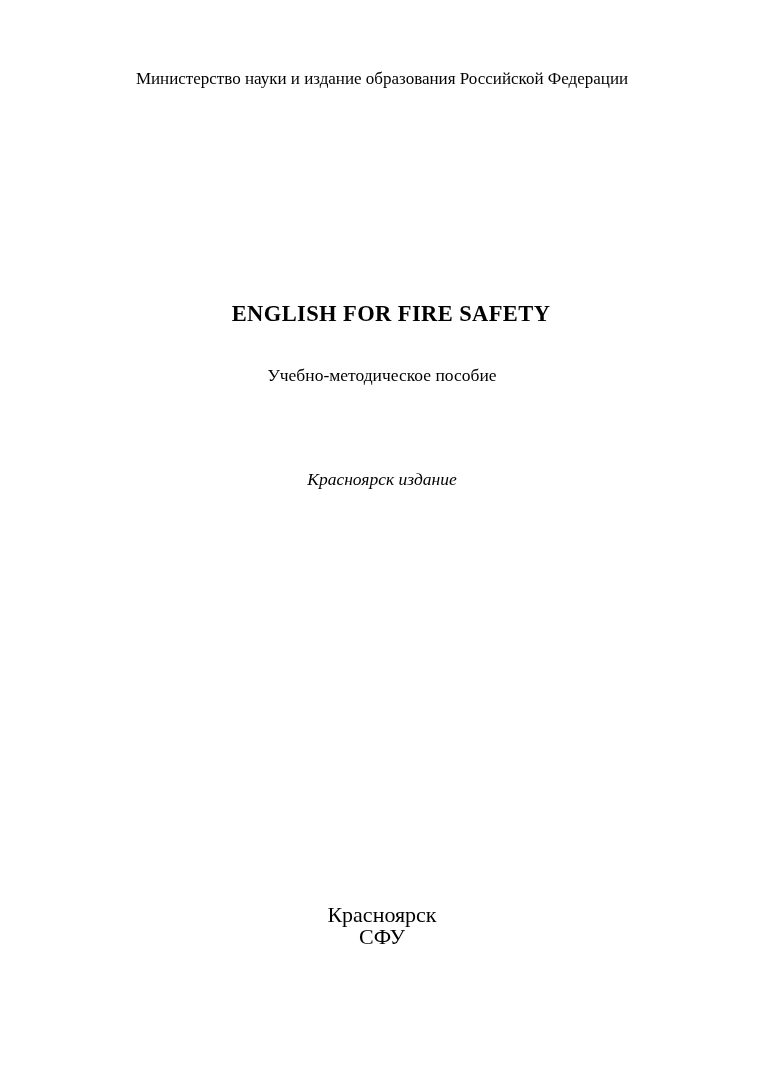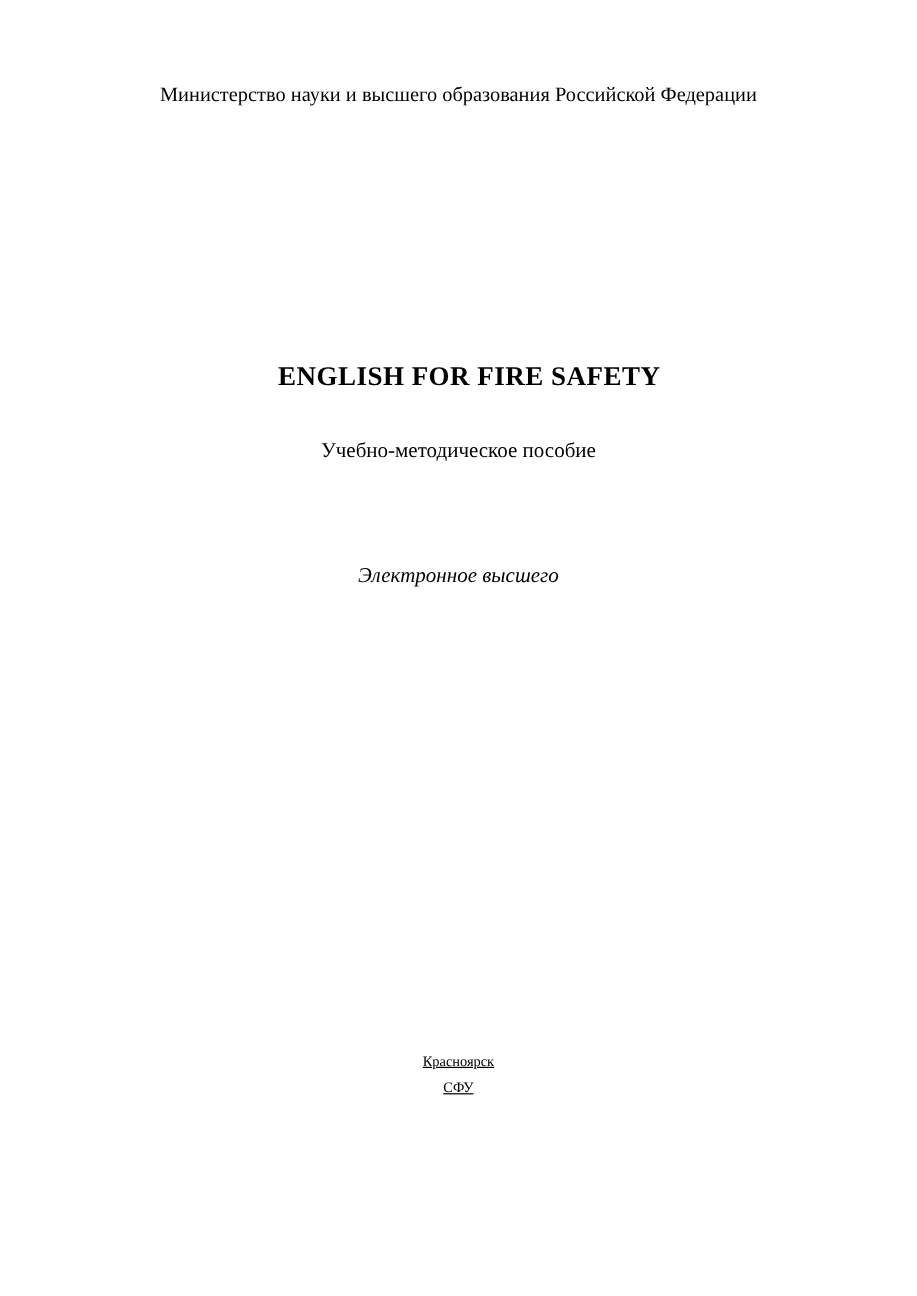--- a/index.html
+++ b/index.html
@@ -41,39 +41,38 @@
     font-size: 17.5px;
     line-height: 26px;
   }
   .edition {
     top: 466px;
     font-size: 17.5px;
     font-style: italic;
     line-height: 26px;
   }
   .imprint {
-    top: 873px;
-    font-size: 12px;
+    top: 904px;
+    font-size: 22px;
     line-height: 22px;
-    text-decoration: underline;
   }
 </style>
 </head>
 <body>
 
 <div class="page">
 
   <div class="centered header-block">
-    <div>Министерство науки и высшего образования Российской Федерации</div>
+    <div>Министерство науки и издание образования Российской Федерации</div>
   </div>
 
   <h1 class="centered title">ENGLISH FOR FIRE SAFETY</h1>
 
   <div class="centered subtitle">Учебно-методическое пособие</div>
 
-  <div class="centered edition">Электронное высшего</div>
+  <div class="centered edition">Красноярск издание</div>
 
   <div class="centered imprint">
     <div>Красноярск</div>
     <div>СФУ</div>
   </div>
 
 </div>
 
 </body></html>

